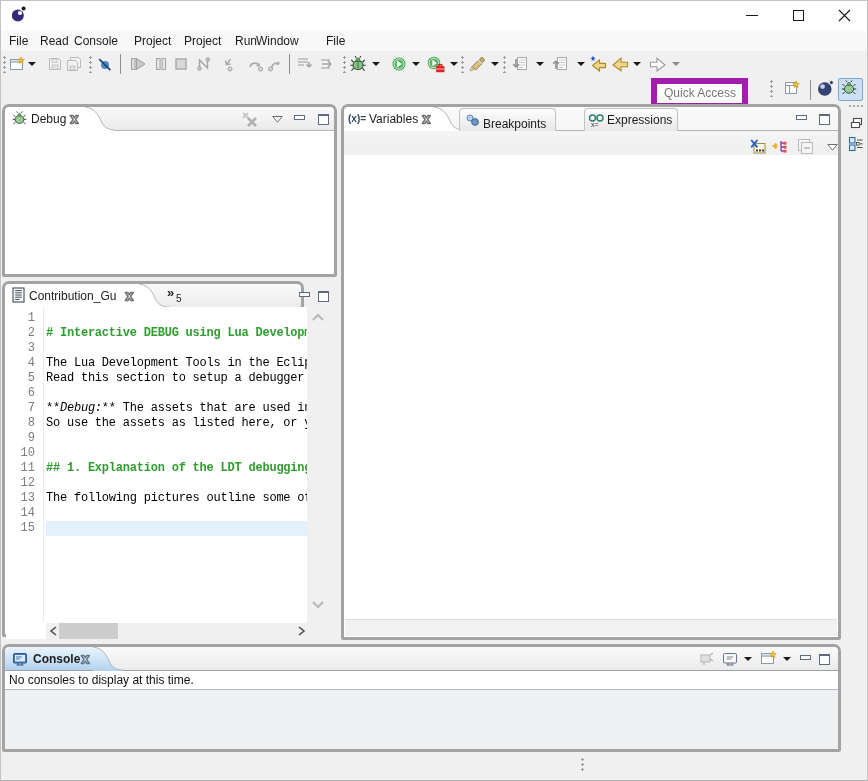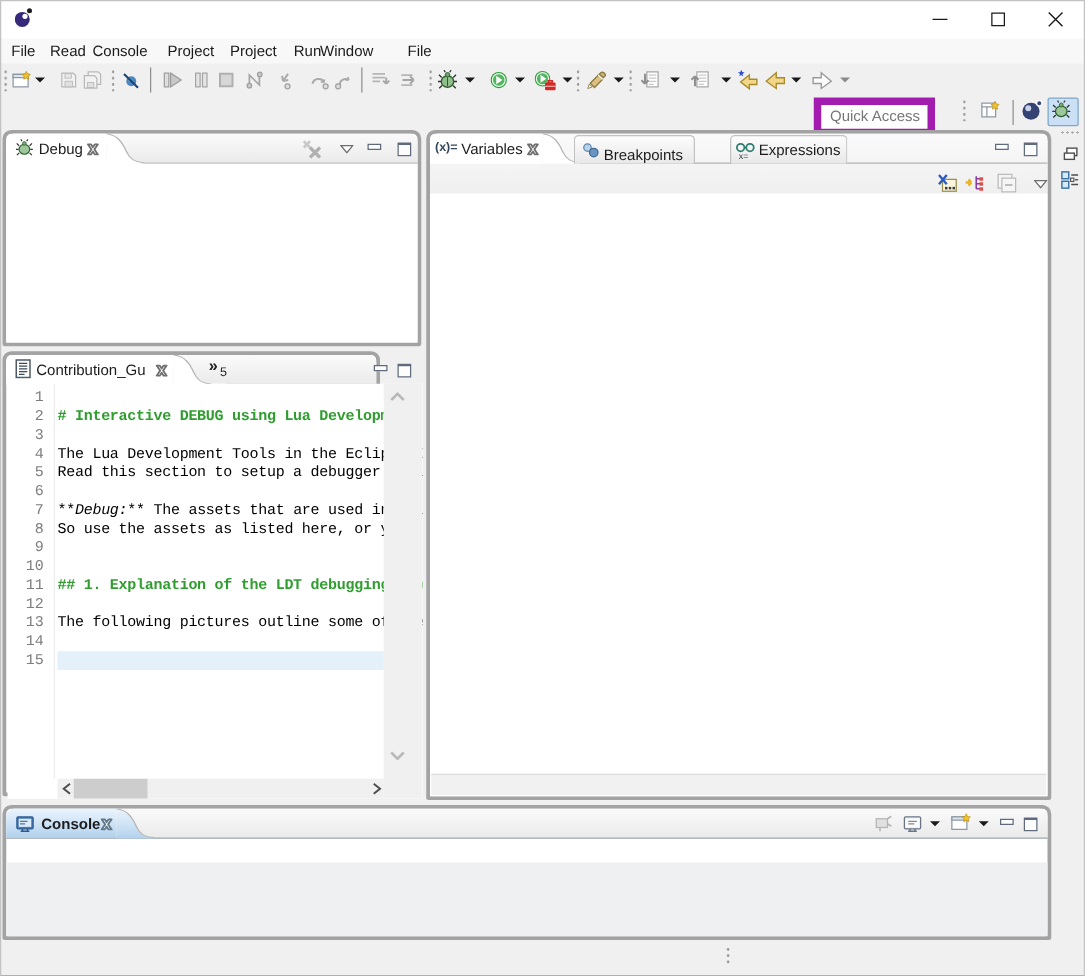--- a/index.html
+++ b/index.html
@@ -407,20 +407,23 @@
   <span class="dd" style="left:739px;top:10px"></span>
   <svg class="abs" style="left:755px;top:3px" width="17" height="17" viewBox="0 0 17 17">
     <rect x="1.5" y="3.5" width="12" height="10" fill="#fff" stroke="#8d99a5"></rect>
     <rect x="1.5" y="3.5" width="12" height="2.6" fill="#dde6ee" stroke="#8d99a5"></rect>
     <path d="M13 1l1 2.2 2.3.3-1.7 1.6.4 2.3-2-1.1-2 1.1.4-2.3L9.7 3.5l2.3-.3z" fill="#f2c12e" stroke="#b88a00" stroke-width=".5"></path>
   </svg>
   <span class="dd" style="left:778px;top:10px"></span>
   <span class="mini" style="left:795px;top:8px"></span>
   <span class="maxi" style="left:814px;top:7px"></span>
 
+  <div class="abs" style="left:0;top:24px;right:0;height:18px;background:#ffffff;border-bottom:1px solid #b3b9bf;">
+    <span style="position:absolute;left:4px;top:2px;font-size:12px;color:#111;">No consoles to display at this time.</span>
+  </div>
   <div class="abs" style="left:0;top:43px;right:0;bottom:0;background:#eff0f1;border-radius:0 0 2px 2px;"></div>
 </div>
 
 <div class="abs" style="left:845px;top:104px;width:23px;height:536px;">
   <span style="position:absolute;left:3px;top:1px;width:16px;height:2px;background-image:radial-gradient(circle,#ababab 40%,transparent 46%);background-size:4px 2px;"></span>
   <svg class="abs" style="left:5px;top:13px" width="13" height="12" viewBox="0 0 13 12">
     <rect x="3.5" y="1.5" width="8" height="6" fill="#fdfdfd" stroke="#4d4d4d" stroke-width="1.1"></rect>
     <rect x="1.5" y="5.5" width="8" height="5" fill="#fdfdfd" stroke="#4d4d4d" stroke-width="1.1"></rect>
   </svg>
   <svg class="abs" style="left:3px;top:32px" width="16" height="16" viewBox="0 0 16 16">

